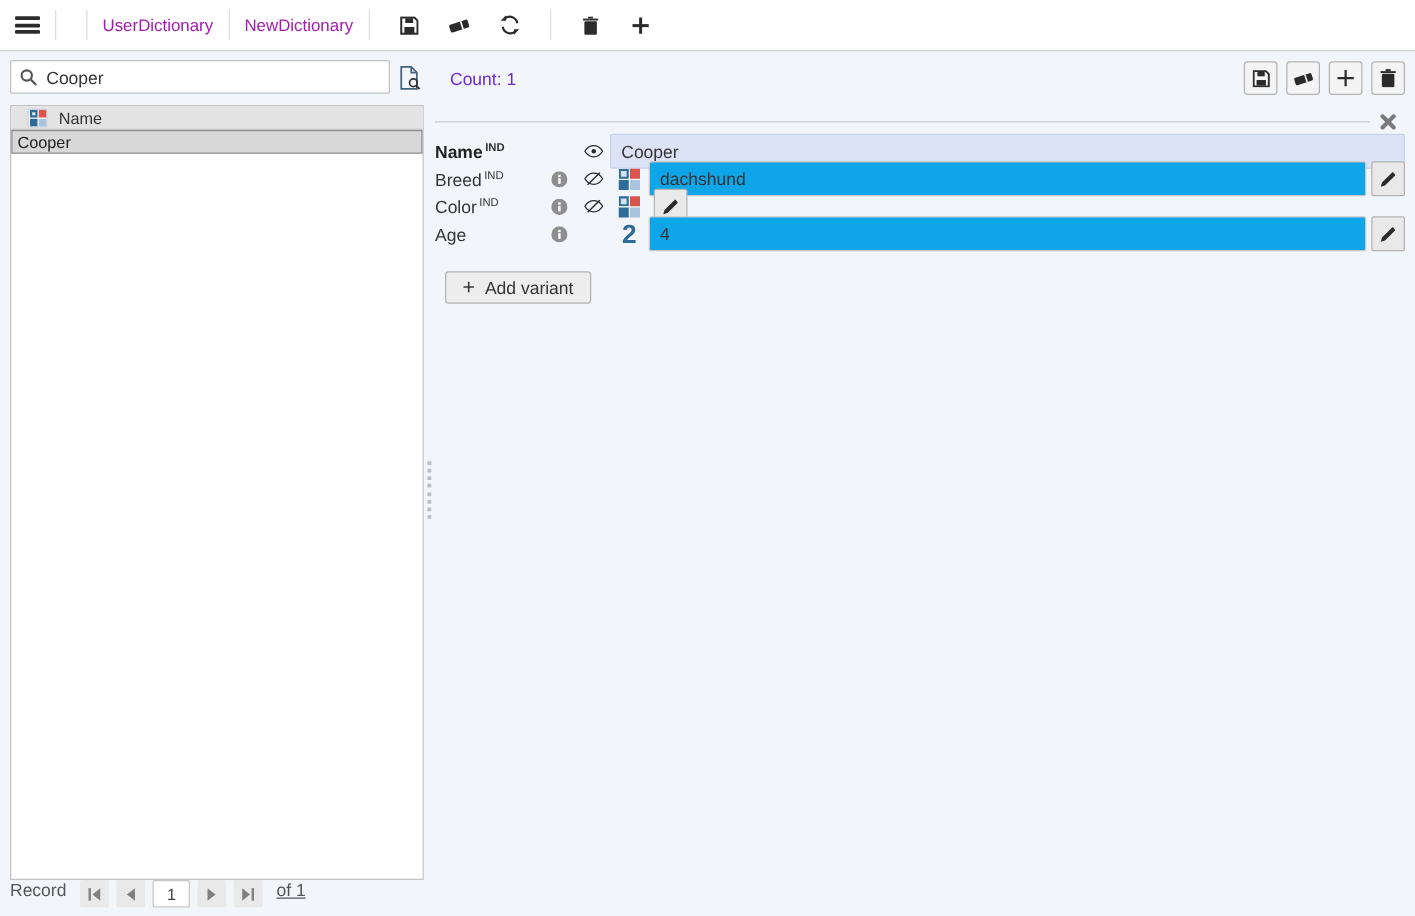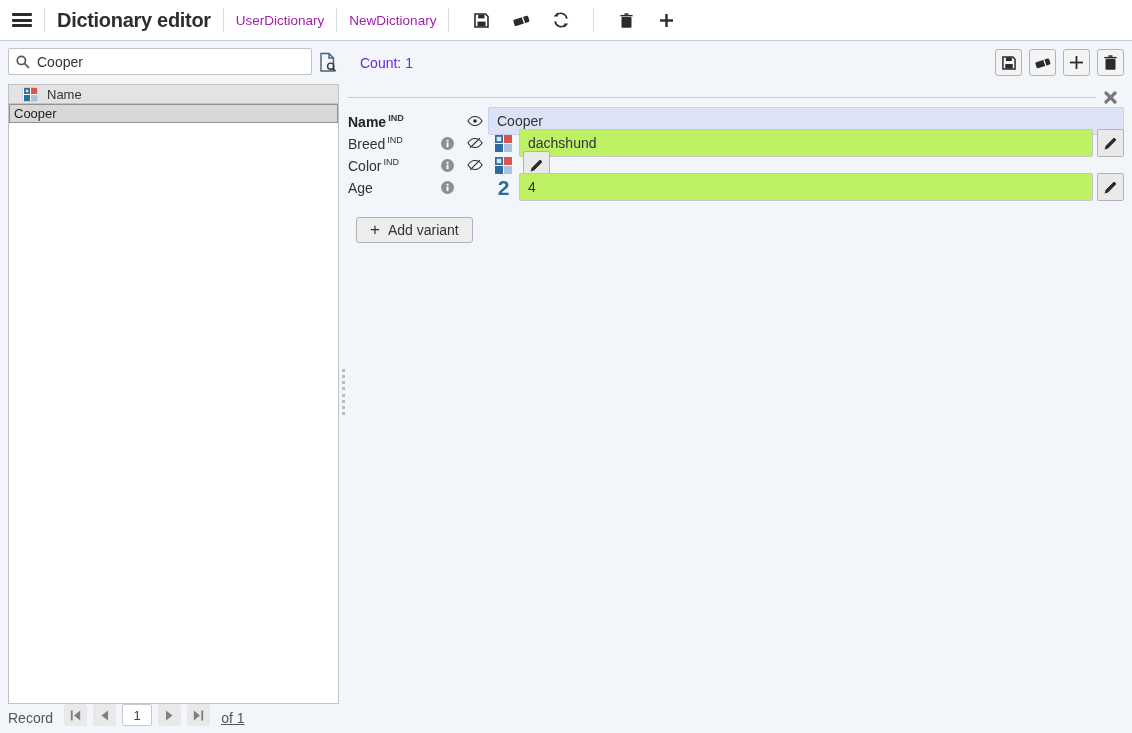--- a/index.html
+++ b/index.html
@@ -54,21 +54,21 @@
   .dicticon i { display:block; }
   .d-tl { background:#d5e3ef; box-shadow: inset 0 0 0 1.7px #2e6d99; }
   .d-tr { background:#da534d; }
   .d-bl { background:#2e6d99; }
   .d-br { background:#a7c4dc; }
   
   .splitter { position:absolute; left:342px; top:369px; width:4px; height:46px; cursor:col-resize;
     display:flex; flex-direction:column; justify-content:space-between; }
   .splitter i { display:block; width:3px; height:3px; background:#b9bec6; }
   
-  .record-nav { position:absolute; left:8px; top:704px; display:flex; align-items:flex-end; font-size:14px; color:#555; }
+  .record-nav { position:absolute; left:8px; top:704px; display:flex; align-items:flex-start; font-size:14px; color:#555; }
   .record-nav .nav-label { margin-right:8px; }
   .nav-btn { width:23px; height:22px; background:#e9e9e9; border:none; border-radius:2px; margin:0 3px;
     display:flex; align-items:center; justify-content:center; cursor:pointer; }
   .page-input { width:30px; height:22px; border:1px solid #c9c9c9; border-radius:2px; text-align:center;
     font-size:13px; color:#444; margin:0 3px; font-family:"Liberation Sans",sans-serif; outline:none; }
   .record-nav .of-label { margin-left:8px;text-decoration:underline; }
   
   .count-label { position:absolute; left:348px; top:55px; font-size:14px; color:#6d28d9;margin-left:12px; }
   .detail-toolbar { position:absolute; top:49px; right:8px; display:flex; }
   .d-btn { width:27px; height:27px; background:#f4f4f4; border:1px solid #b3b3b3; border-radius:3px;
@@ -79,21 +79,21 @@
   .fields { position:absolute; left:348px; top:111px; width:776px; }
   .frow { display:flex; align-items:center; height:20px; margin-bottom:2px; }
   .f-label { width:84px; font-size:14px; color:#333; white-space:nowrap; }
   .f-label.bold { font-weight:700; color:#222; }
   .f-label sup { font-size:9px; color:#333; margin-left:2px; }
   .f-cell-info { width:30px; display:flex; justify-content:center; }
   .f-cell-eye { width:26px; display:flex; justify-content:center; }
   .f-cell-type { width:31px; display:flex; justify-content:center; align-items:center; }
   .type-num { font-size:21px; font-weight:700; color:#2d6c94; line-height:1; }
   .f-input {
-    flex:1; height:28px; border:1px solid #c6c6c6; border-radius:2px; background:#bef264;
+    flex:1; height:28px; border:1px solid #c6c6c6; border-radius:2px; background:#0ea5e9;
     padding:0 8px; font-size:14px; color:#333; font-family:"Liberation Sans",sans-serif; outline:none;
   }
   .f-input.hl { background:#dce3f7; border-color:#c7d1ed; }
   .pencil-btn { width:27px; height:28px; margin-left:4px; background:#e9e9e9; border:1px solid #b3b3b3;
     border-radius:2px; display:flex; align-items:center; justify-content:center; cursor:pointer; }
   .add-variant {
     margin:18px 0 0 8px; display:inline-flex; align-items:center; gap:8px;
     background:#ededed; border:1px solid #b3b3b3; border-radius:3px;
     padding:0 13px; height:26px; font-size:14px; color:#333; cursor:pointer;
     font-family:"Liberation Sans",sans-serif;
@@ -103,21 +103,20 @@
 </head>
 <body>
 
 <div class="topbar">
   <span class="hamburger">
       <i></i>
       <i></i>
       <i></i>
     </span>
   <span class="vsep"></span>
-  <span class="app-title">Dictionary editor</span>
   <span class="vsep"></span>
   <span class="dict-tab">UserDictionary</span>
   <span class="vsep"></span>
   <span class="dict-tab">NewDictionary</span>
   <span class="vsep"></span>
   <div class="tb-icons">
     <span class="tb-icon">
       <svg width="15" height="15" viewBox="0 0 15 15">
           <path d="M1 1h10.5L14 3.5V14H1z" fill="none" stroke="#2b2b2b" stroke-width="1.6"></path>
           <rect x="4.2" y="1.6" width="6.3" height="3.8" fill="#2b2b2b"></rect>

